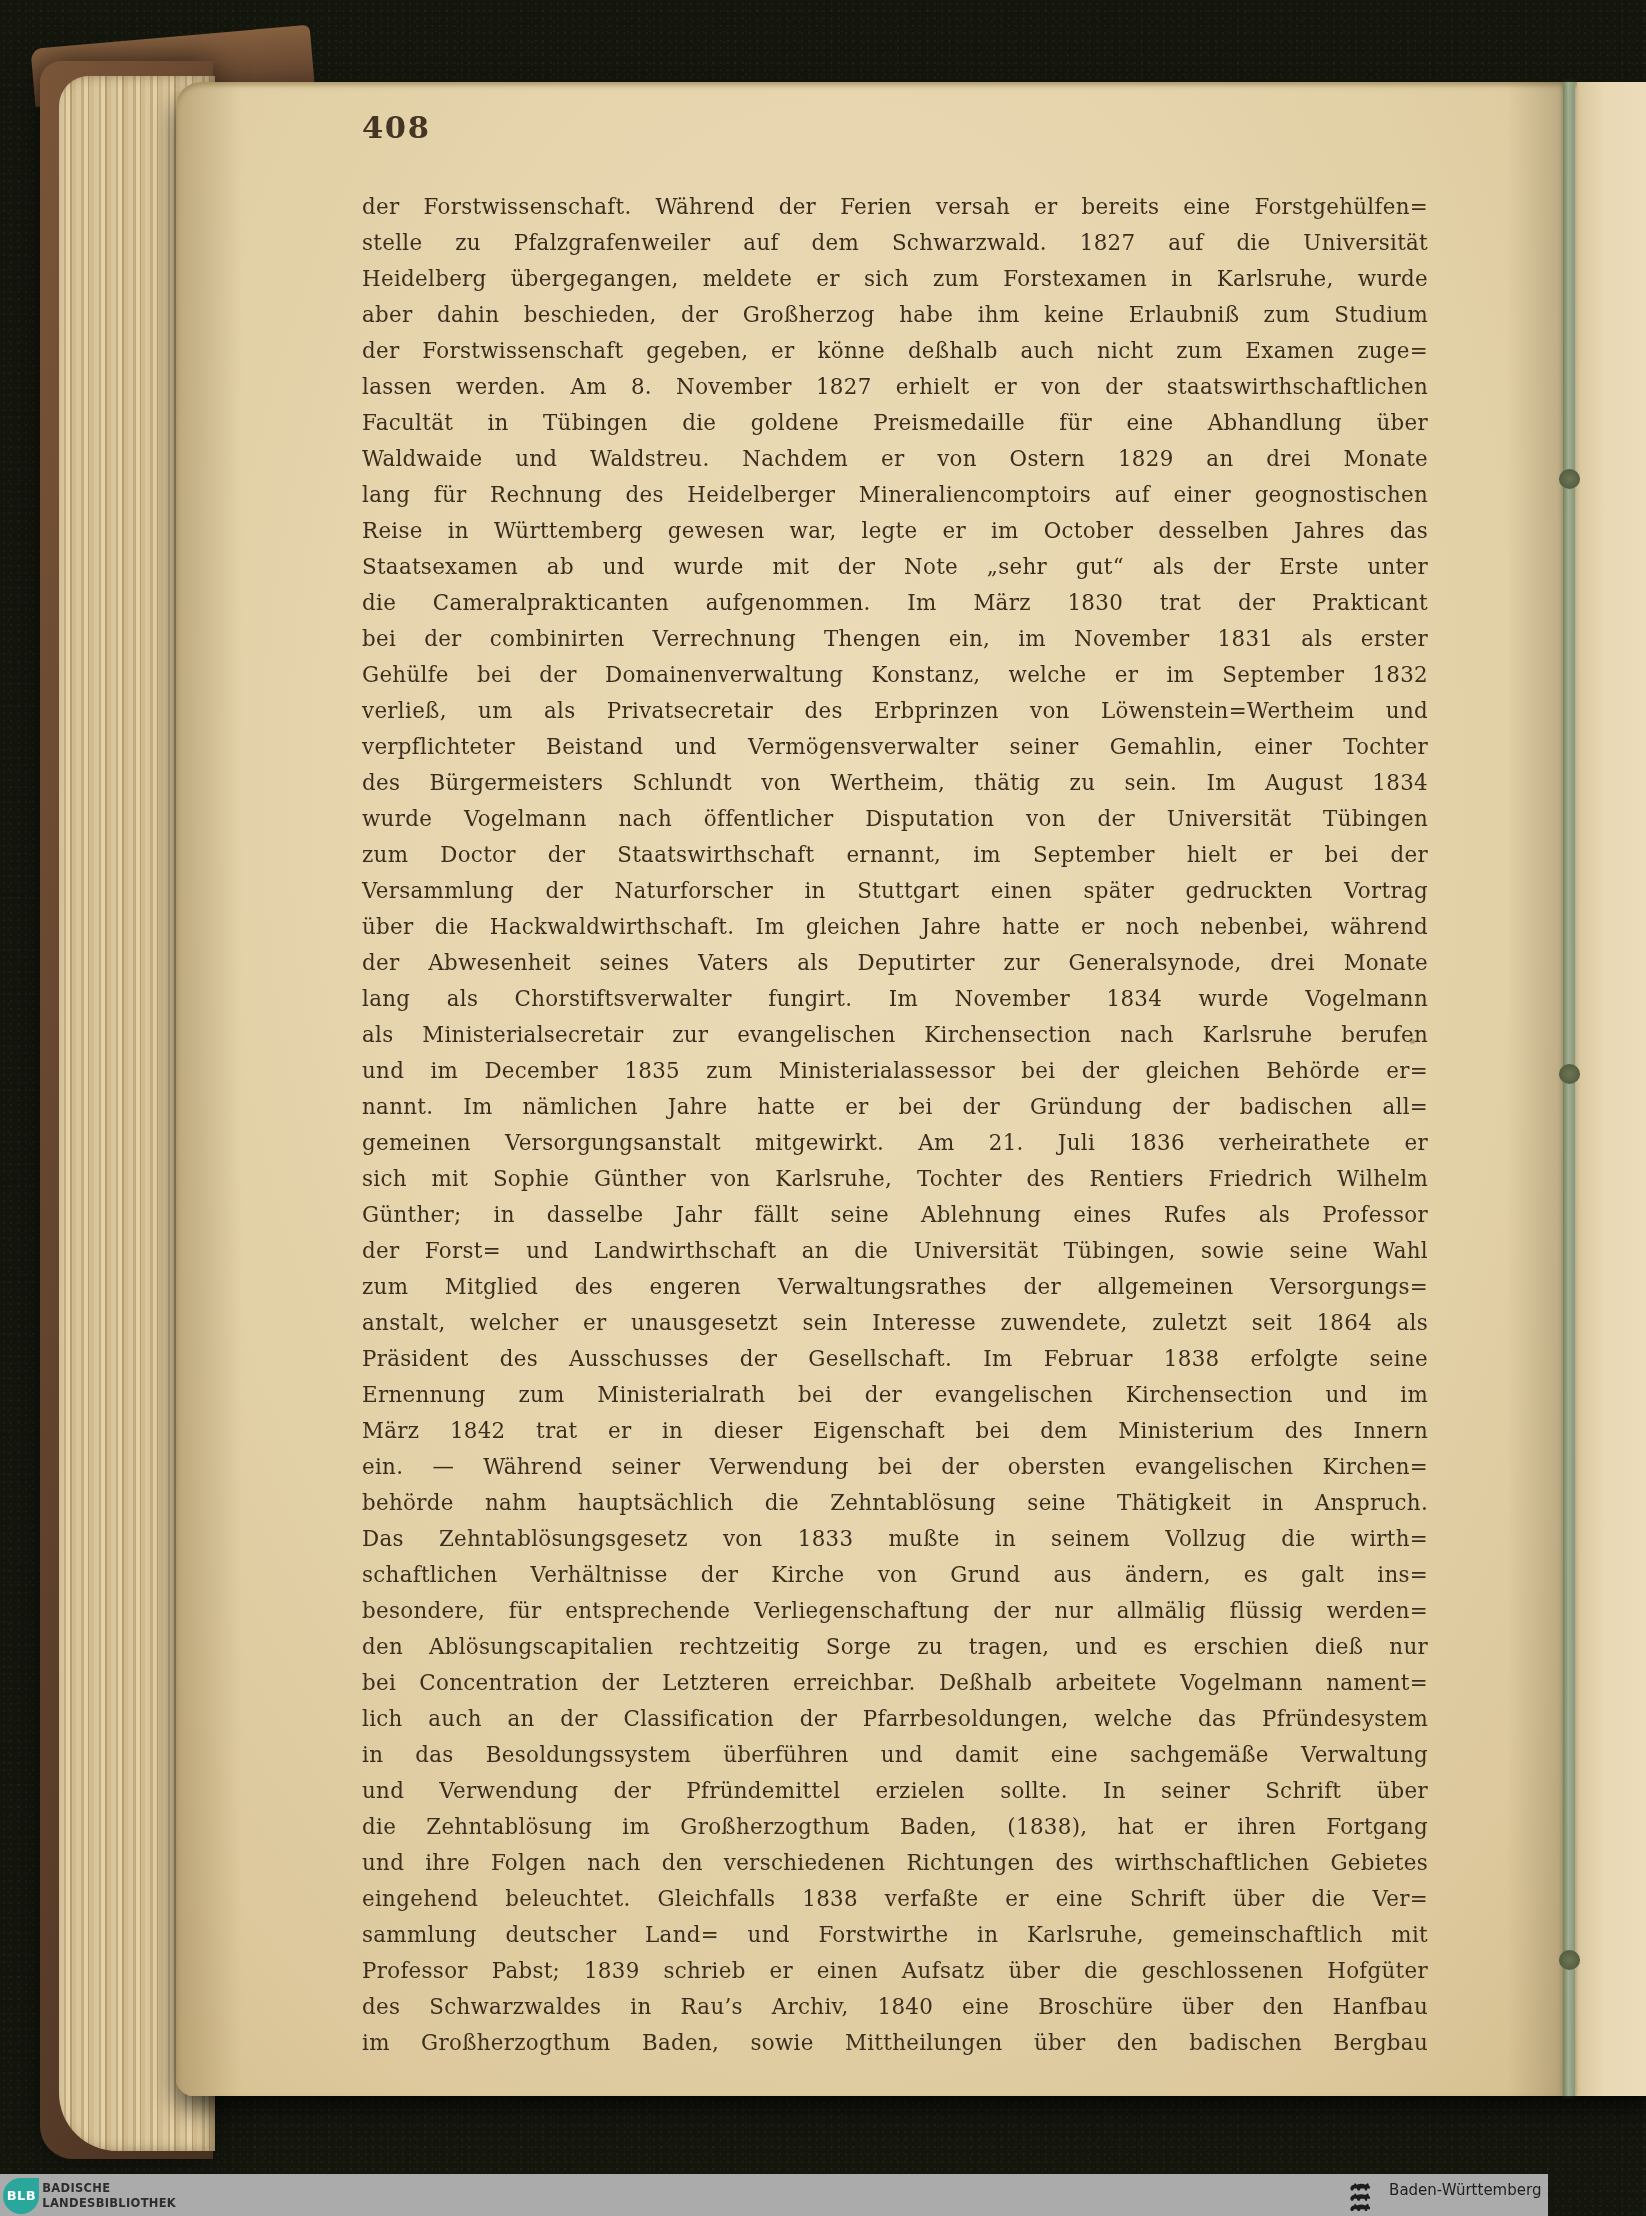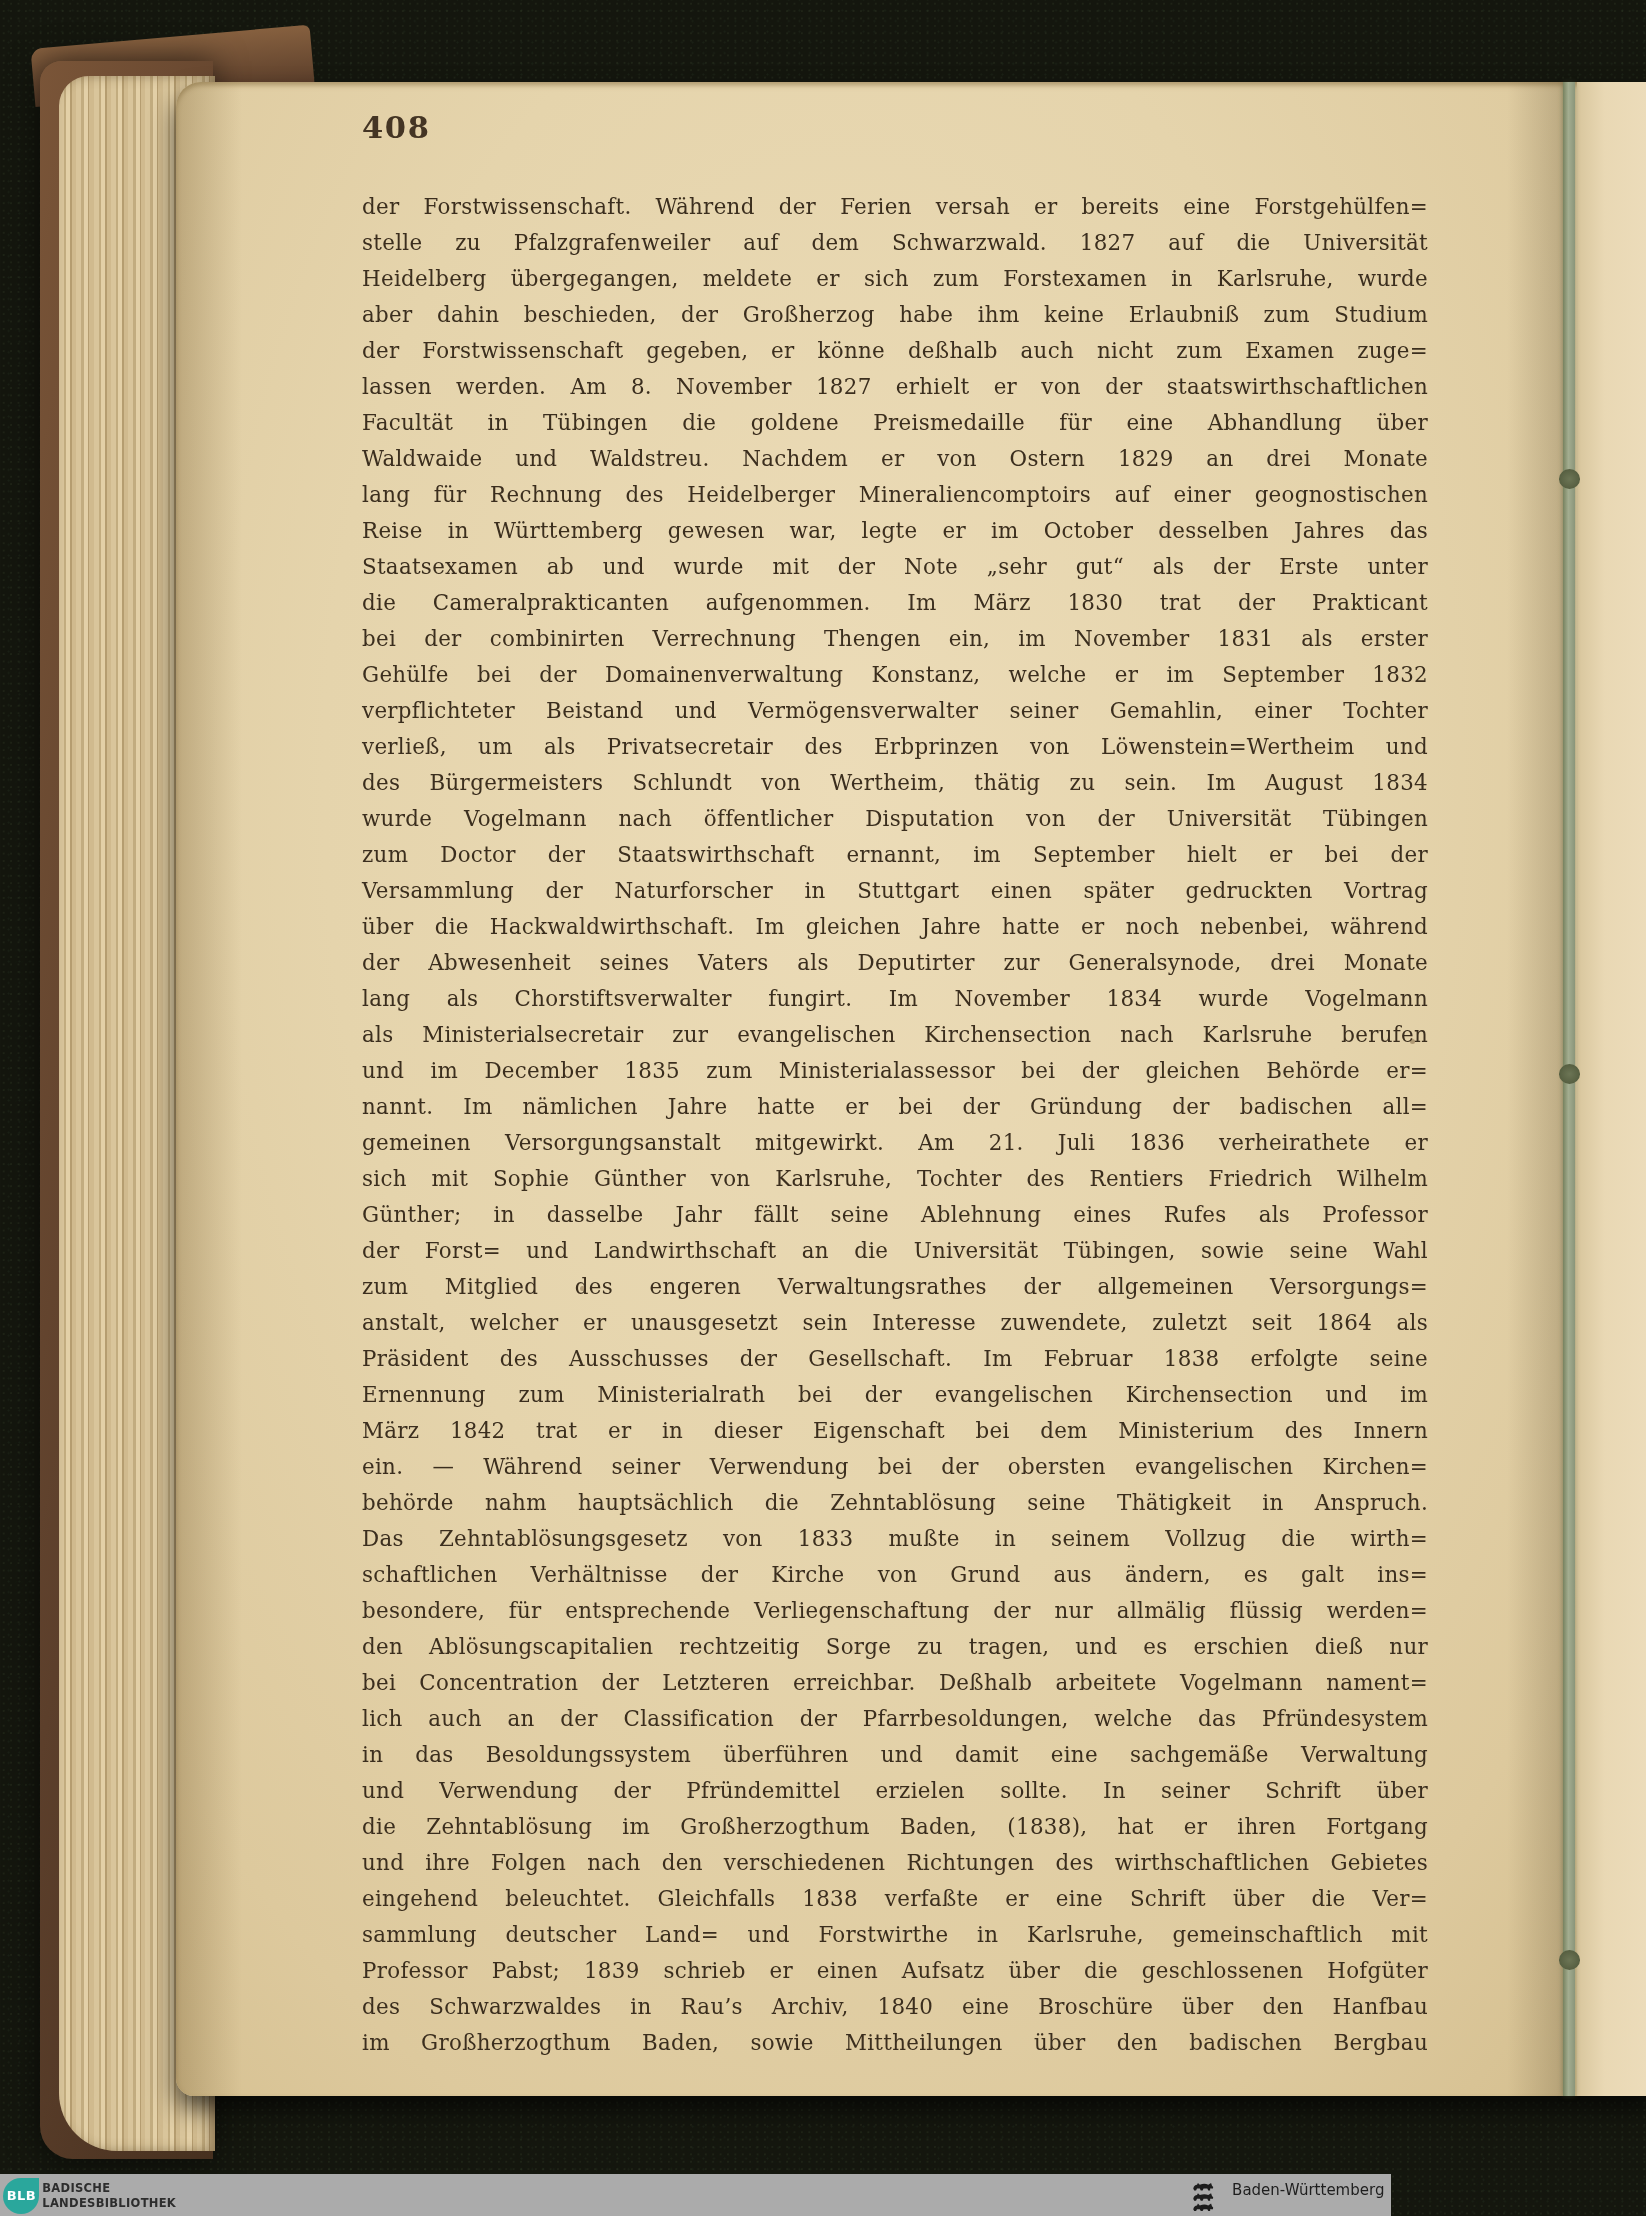--- a/index.html
+++ b/index.html
@@ -46,21 +46,21 @@
 
   
   .page-number{position:absolute;left:362px;top:109px;font-size:30.5px;
     color:#443524;letter-spacing:1.6px;font-weight:bold;}
   .text-block{position:absolute;left:362px;top:189px;width:1066px;
     font-size:21.4px;color:#3b2e1e;letter-spacing:0.3px;}
   .tline{line-height:36px;height:36px;white-space:normal;
     text-align:justify;text-align-last:justify;overflow:visible;}
 
   
-  .footer{position:absolute;left:0;top:2174px;width:1391px;height:43px;
+  .footer{position:absolute;left:0;top:2174px;width:1548px;height:43px;
     background:#ababab;display:flex;align-items:center;justify-content:space-between;
     font-family:"DejaVu Sans","Liberation Sans",sans-serif;}
   .footer-left{display:flex;align-items:center;margin-left:3.3px;}
   .blb-logo{width:36px;height:36px;background:#2aa79c;border-radius:50% 0 50% 50%;
     display:flex;align-items:center;justify-content:center;}
   .blb-logo span{color:#fff;font-size:13px;font-weight:bold;letter-spacing:0.4px;}
   .lib-name{margin-left:3px;color:#2d2d2d;font-weight:bold;font-size:11.5px;
     line-height:1.3;letter-spacing:0.3px;}
   .footer-right{display:flex;align-items:flex-start;margin-right:6.6px;gap:15px;}
   .state-name{color:#1e1e1e;font-size:15px;}
@@ -95,22 +95,22 @@
       <div class="tline">der Forstwissenschaft gegeben, er könne deßhalb auch nicht zum Examen zuge=</div>
       <div class="tline">lassen werden. Am 8. November 1827 erhielt er von der staatswirthschaftlichen</div>
       <div class="tline">Facultät in Tübingen die goldene Preismedaille für eine Abhandlung über</div>
       <div class="tline">Waldwaide und Waldstreu. Nachdem er von Ostern 1829 an drei Monate</div>
       <div class="tline">lang für Rechnung des Heidelberger Mineraliencomptoirs auf einer geognostischen</div>
       <div class="tline">Reise in Württemberg gewesen war, legte er im October desselben Jahres das</div>
       <div class="tline">Staatsexamen ab und wurde mit der Note „sehr gut“ als der Erste unter</div>
       <div class="tline">die Cameralprakticanten aufgenommen. Im März 1830 trat der Prakticant</div>
       <div class="tline">bei der combinirten Verrechnung Thengen ein, im November 1831 als erster</div>
       <div class="tline">Gehülfe bei der Domainenverwaltung Konstanz, welche er im September 1832</div>
+      <div class="tline">verließ, um als Privatsecretair des Erbprinzen von Löwenstein=Wertheim und</div>
       <div class="tline">verpflichteter Beistand und Vermögensverwalter seiner Gemahlin, einer Tochter</div>
-      <div class="tline">verließ, um als Privatsecretair des Erbprinzen von Löwenstein=Wertheim und</div>
       <div class="tline">des Bürgermeisters Schlundt von Wertheim, thätig zu sein. Im August 1834</div>
       <div class="tline">wurde Vogelmann nach öffentlicher Disputation von der Universität Tübingen</div>
       <div class="tline">zum Doctor der Staatswirthschaft ernannt, im September hielt er bei der</div>
       <div class="tline">Versammlung der Naturforscher in Stuttgart einen später gedruckten Vortrag</div>
       <div class="tline">über die Hackwaldwirthschaft. Im gleichen Jahre hatte er noch nebenbei, während</div>
       <div class="tline">der Abwesenheit seines Vaters als Deputirter zur Generalsynode, drei Monate</div>
       <div class="tline">lang als Chorstiftsverwalter fungirt. Im November 1834 wurde Vogelmann</div>
       <div class="tline">als Ministerialsecretair zur evangelischen Kirchensection nach Karlsruhe berufen</div>
       <div class="tline">und im December 1835 zum Ministerialassessor bei der gleichen Behörde er=</div>
       <div class="tline">nannt. Im nämlichen Jahre hatte er bei der Gründung der badischen all=</div>

